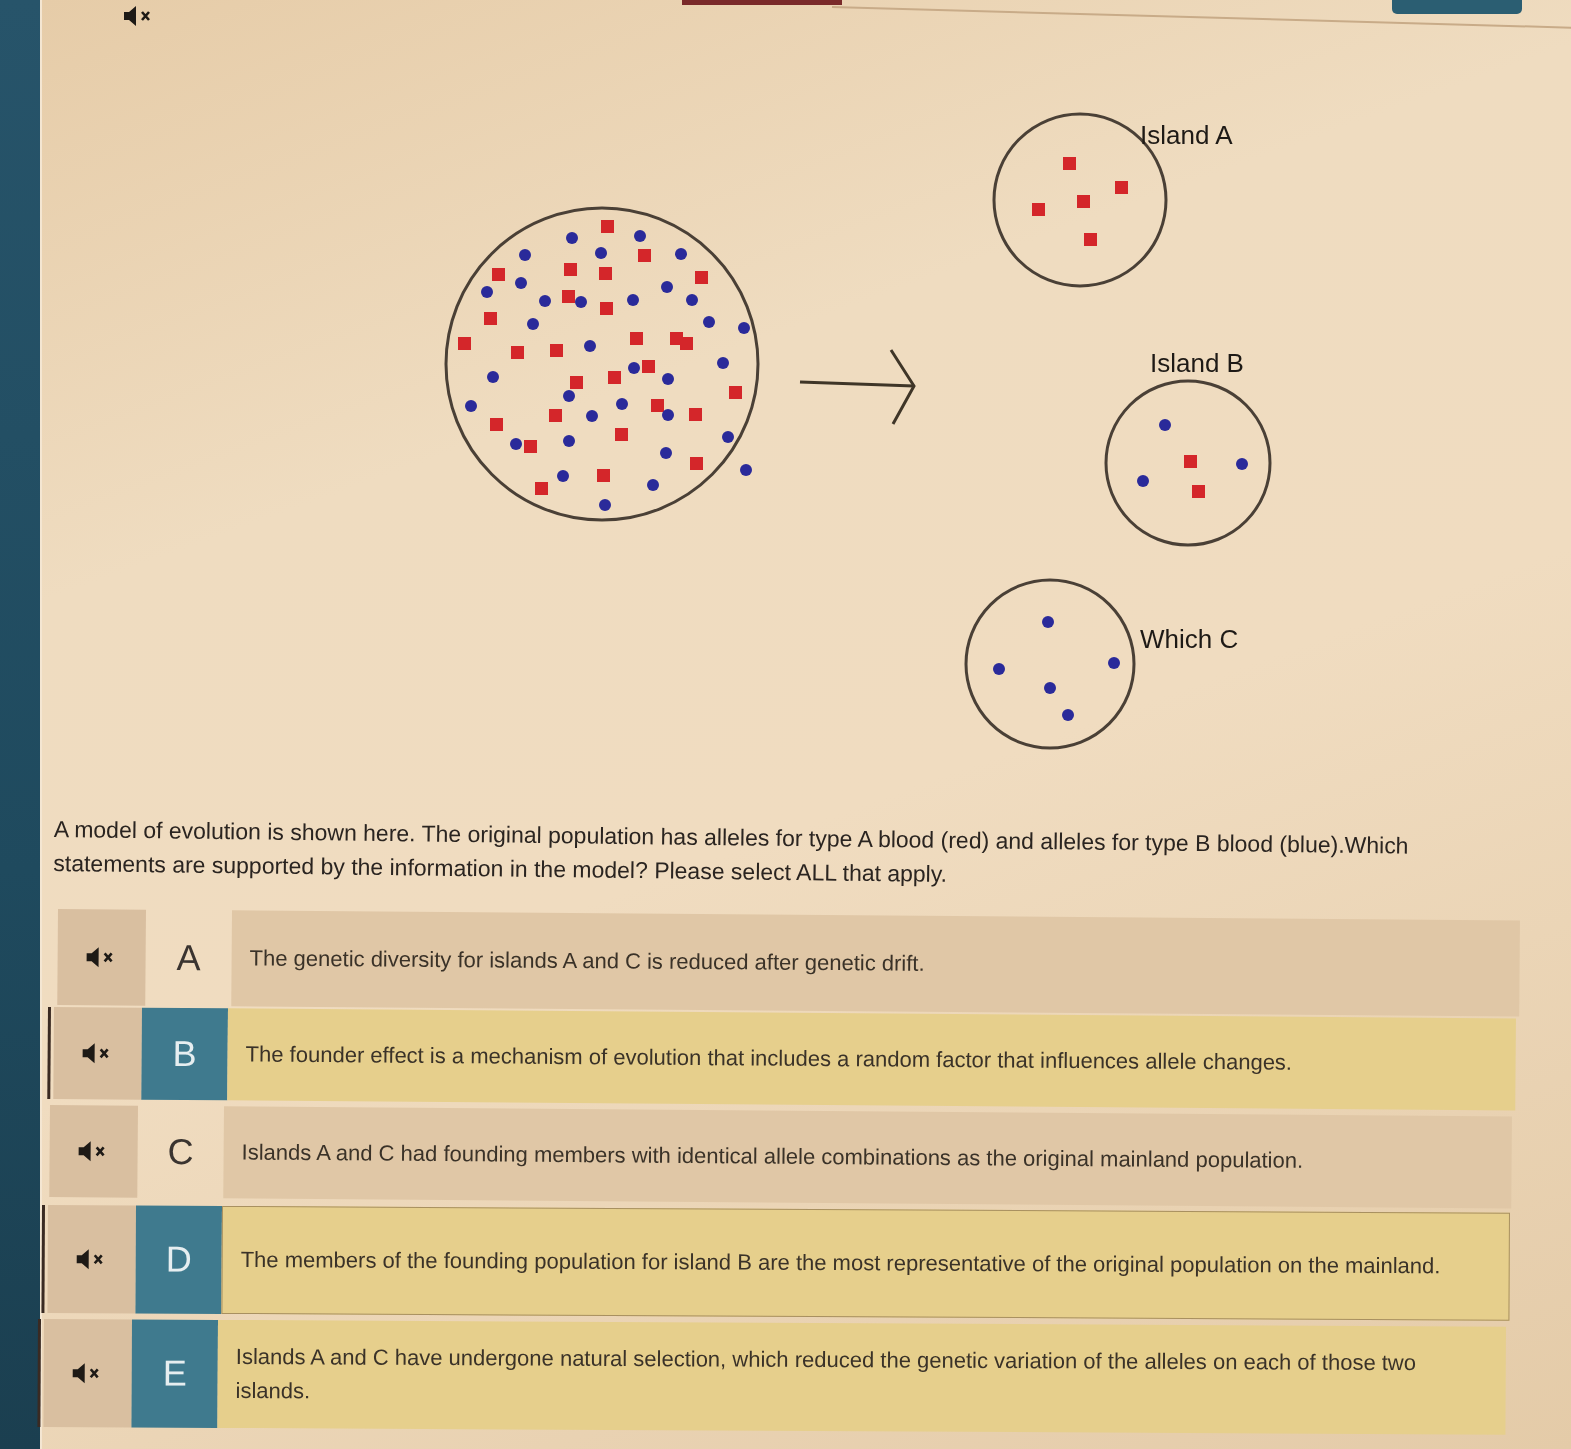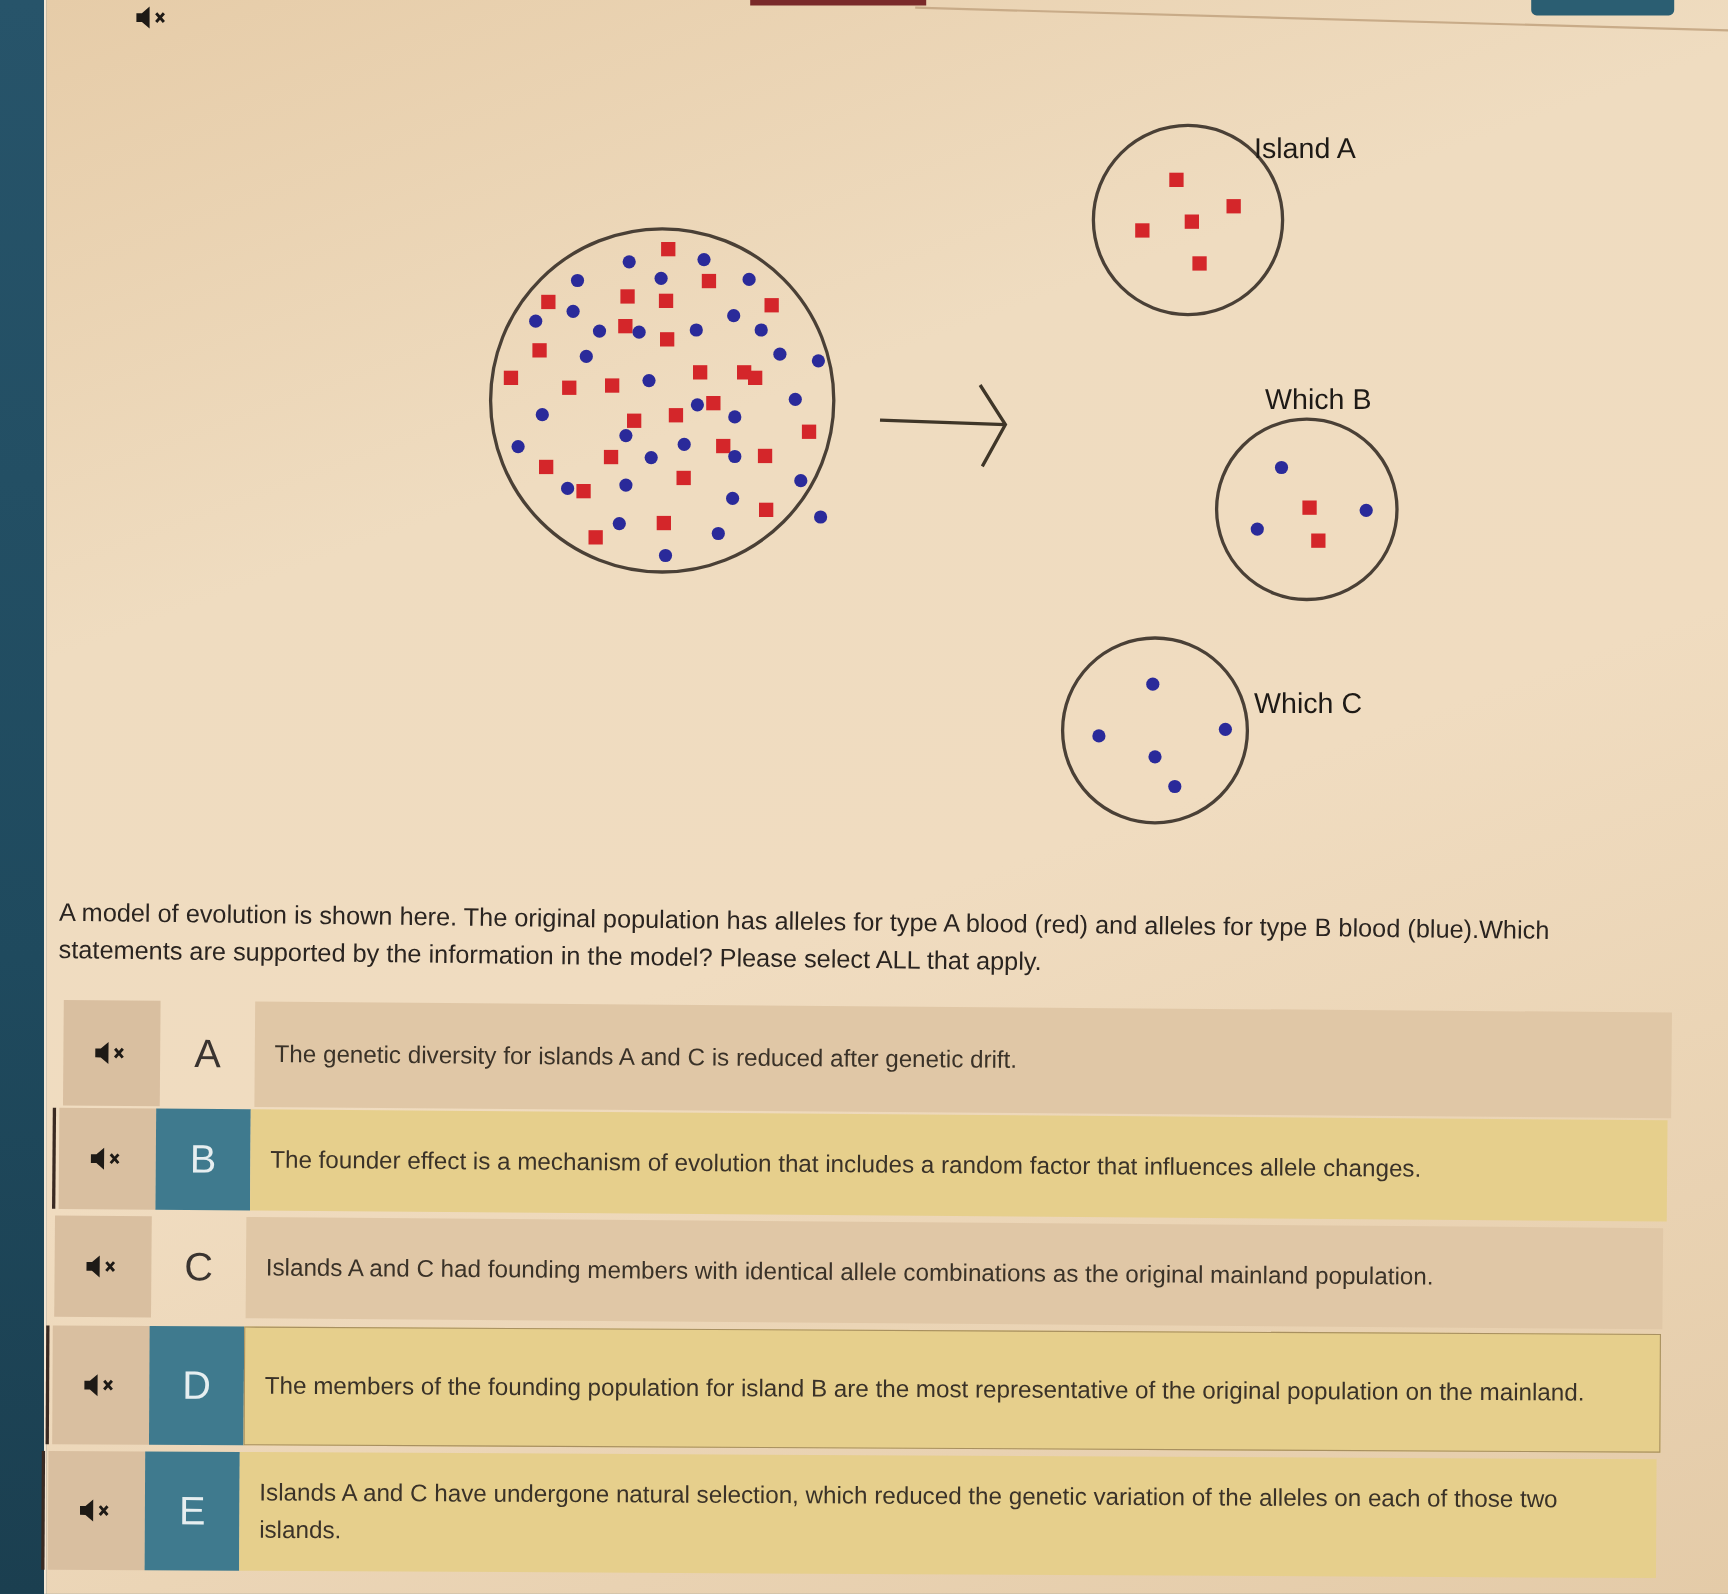--- a/index.html
+++ b/index.html
@@ -199,21 +199,21 @@
         <g fill="#2a2a9a">
           <circle cx="1006" cy="622" r="6"></circle>
             <circle cx="957" cy="669" r="6"></circle>
           <circle cx="1072" cy="663" r="6"></circle>
             <circle cx="1008" cy="688" r="6"></circle>
           <circle cx="1026" cy="715" r="6"></circle>
         </g>
       </g>
     </svg>
     <div class="island-label" style="left:1098px; top:120px;">Island A</div>
-    <div class="island-label" style="left:1108px; top:348px;">Which B</div>
+    <div class="island-label" style="left:1108px; top:348px;">Island B</div>
     <div class="island-label" style="left:1098px; top:624px;">Which C</div>
   </div>
 
   <div class="question">A model of evolution is shown here. The original population has alleles for type A blood (red) and alleles for type B blood (blue).Which statements are supported by the information in the model? Please select ALL that apply.</div>
 
   <div class="options">
 
     <div class="option unselected" style="left:16px; top:4px; width:1462px; height:96px; transform:rotate(0.45deg);">
       <div class="opt-audio">
         <span class="mute-icon">

